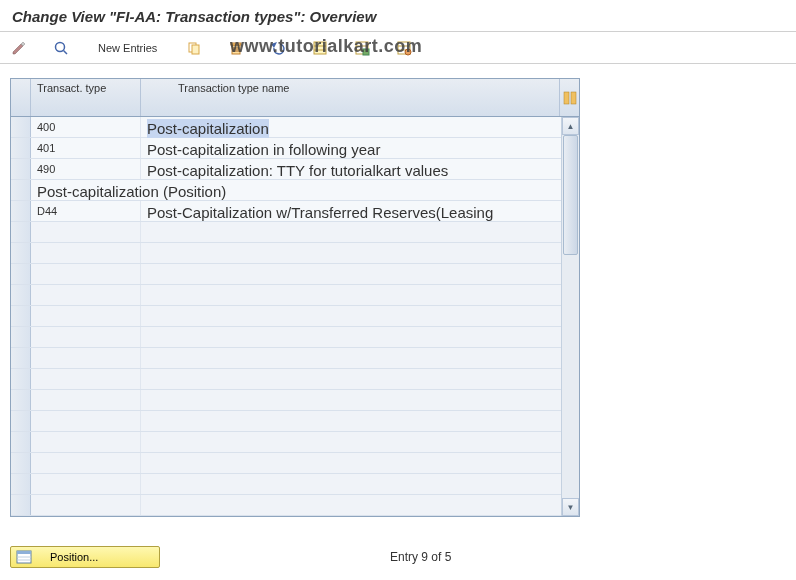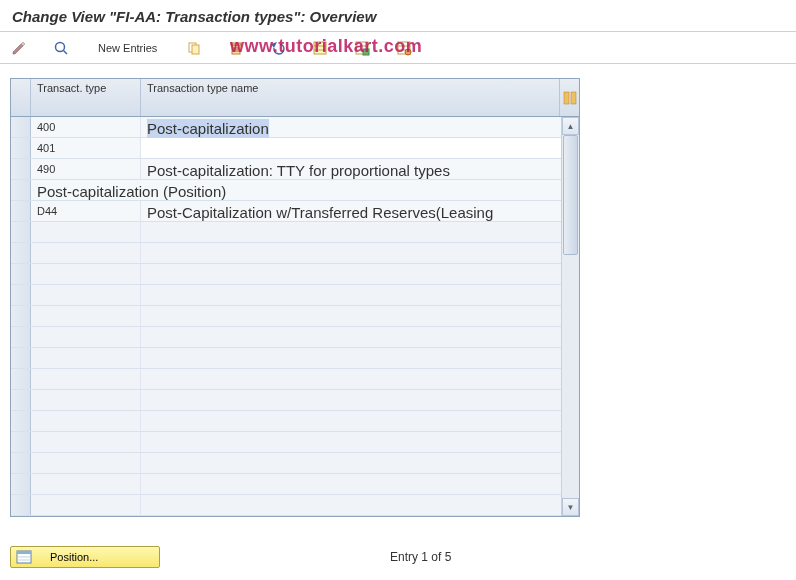--- a/index.html
+++ b/index.html
@@ -43,21 +43,21 @@
       color: #333;
       padding: 2px 6px;
       cursor: pointer;
     }
     .watermark {
       position: absolute;
       left: 230px;
       top: 4px;
       font-size: 18px;
       font-weight: bold;
-      color: #be185d;
+      color: #404040;
       opacity: 0.85;
       letter-spacing: 0.5px;
       pointer-events: none;
     }
     .main-area {
       padding: 14px 10px;
     }
     .table-container {
       border: 1px solid #8fa5be;
       width: 570px;
@@ -82,20 +82,21 @@
       border-right: 1px solid #b6c5d9;
       font-size: 11px;
       color: #333;
       flex-shrink: 0;
     }
     .col-name {
       flex: 1;
       padding: 3px 6px;
       font-size: 11px;
       color: #333;
+      margin-left: 31px;
     }
     .col-config {
       width: 20px;
       border-left: 1px solid #b6c5d9;
       display: flex;
       align-items: center;
       justify-content: center;
       cursor: pointer;
       flex-shrink: 0;
     }
@@ -293,25 +294,26 @@
     <div class="table-body-wrapper">
       <div class="table-body" id="table-body">
           <div class="table-row">
             <div class="row-selector"></div>
             <div class="cell-type">400</div>
             <div class="cell-name"><span class="highlight">Post-capitalization</span></div>
           </div>
           <div class="table-row">
             <div class="row-selector"></div>
             <div class="cell-type">401</div>
+            <div class="cell-name">Post-capitalization in following year</div>
           </div>
           <div class="table-row">
             <div class="row-selector"></div>
             <div class="cell-type">490</div>
-            <div class="cell-name">Post-capitalization: TTY for proportional types</div>
+            <div class="cell-name">Post-capitalization: TTY for tutorialkart values</div>
           </div>
           <div class="table-row">
             <div class="row-selector"></div>
             <div class="cell-name">Post-capitalization (Position)</div>
           </div>
           <div class="table-row">
             <div class="row-selector"></div>
             <div class="cell-type">D44</div>
             <div class="cell-name">Post-Capitalization w/Transferred Reserves(Leasing</div>
           </div>
@@ -402,14 +404,14 @@
     <span class="icon-slot">
       <svg width="16" height="14" viewBox="0 0 16 14">
           <rect x="1" y="1" width="14" height="12" fill="#fff" stroke="#6080a0" stroke-width="1"></rect>
           <rect x="1" y="1" width="14" height="3" fill="#8db0d8"></rect>
           <line x1="1" y1="7" x2="15" y2="7" stroke="#c0d0e0"></line>
           <line x1="1" y1="10" x2="15" y2="10" stroke="#c0d0e0"></line>
         </svg>
     </span>
     <span>Position...</span>
   </div>
-  <span class="entry-counter">Entry 1 of 5</span>
+  <span class="entry-counter">Entry 9 of 5</span>
 </div>
 
 </body></html>

